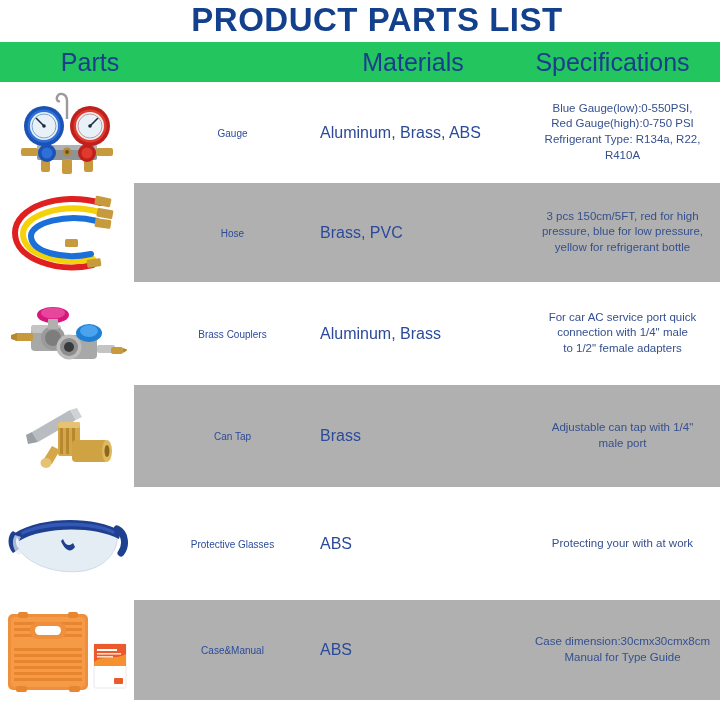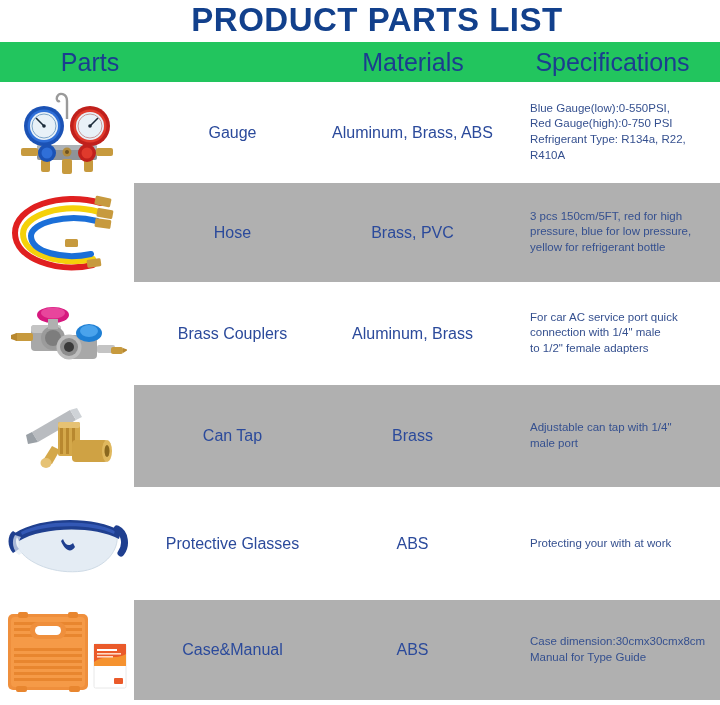--- a/index.html
+++ b/index.html
@@ -73,41 +73,40 @@
   }
   .row.white .band { background: #ffffff; }
 
   .cell-name {
     position: absolute;
     left: 145px;
     width: 175px;
     top: 50%;
     transform: translateY(-50%);
     text-align: center;
-    font-size: 16px;
+    font-size: 10px;
     color: #2b4a9b;
     white-space: nowrap;
   }
   .cell-mats {
     position: absolute;
     left: 320px;
     width: 185px;
     top: 50%;
     transform: translateY(-50%);
-    text-align: center;
     font-size: 16px;
     color: #2b4a9b;
   }
   .cell-specs {
     position: absolute;
     left: 530px;
     width: 185px;
     top: 50%;
     transform: translateY(-50%);
-    text-align: left;
+    text-align: center;
     font-size: 11.5px;
     line-height: 1.38;
     color: #35508f;
     white-space: pre-line;
   }
 
   
   .cell-image {
     position: absolute;
     left: 0;

